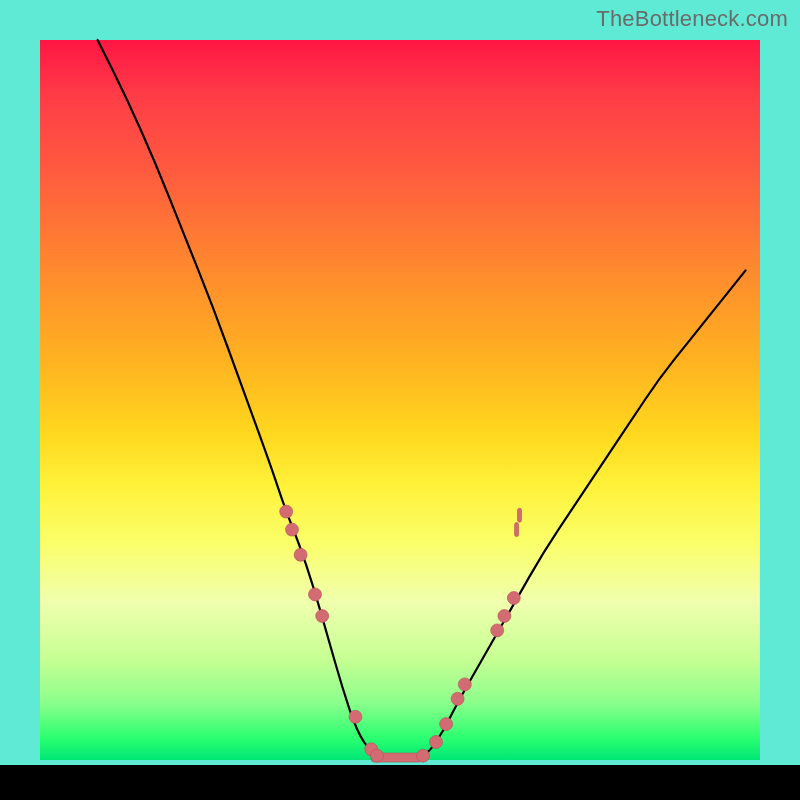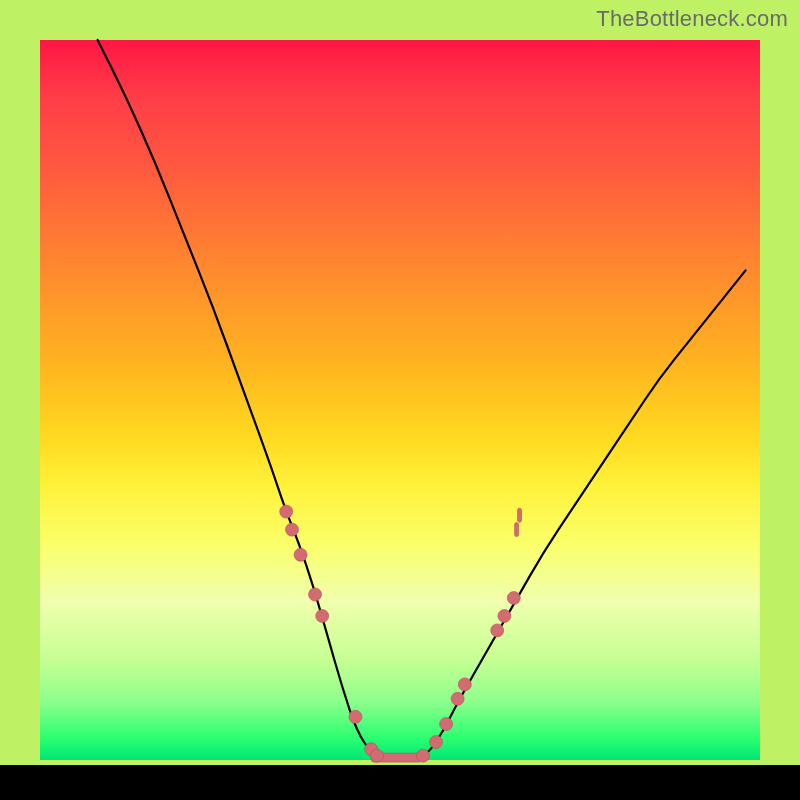--- a/index.html
+++ b/index.html
@@ -10,21 +10,21 @@
     overflow: hidden;
     background: #000;
     font-family: Arial, Helvetica, sans-serif;
   }
   .frame {
     position: absolute;
     left: 0;
     top: 0;
     width: 800px;
     height: 765px;
-    background: #bef264;
+    background: #5eead4;
   }
   .plot {
     position: absolute;
     left: 40px;
     top: 40px;
     width: 720px;
     height: 720px;
     
     background: linear-gradient(to bottom,
       #ff1744 0%,

